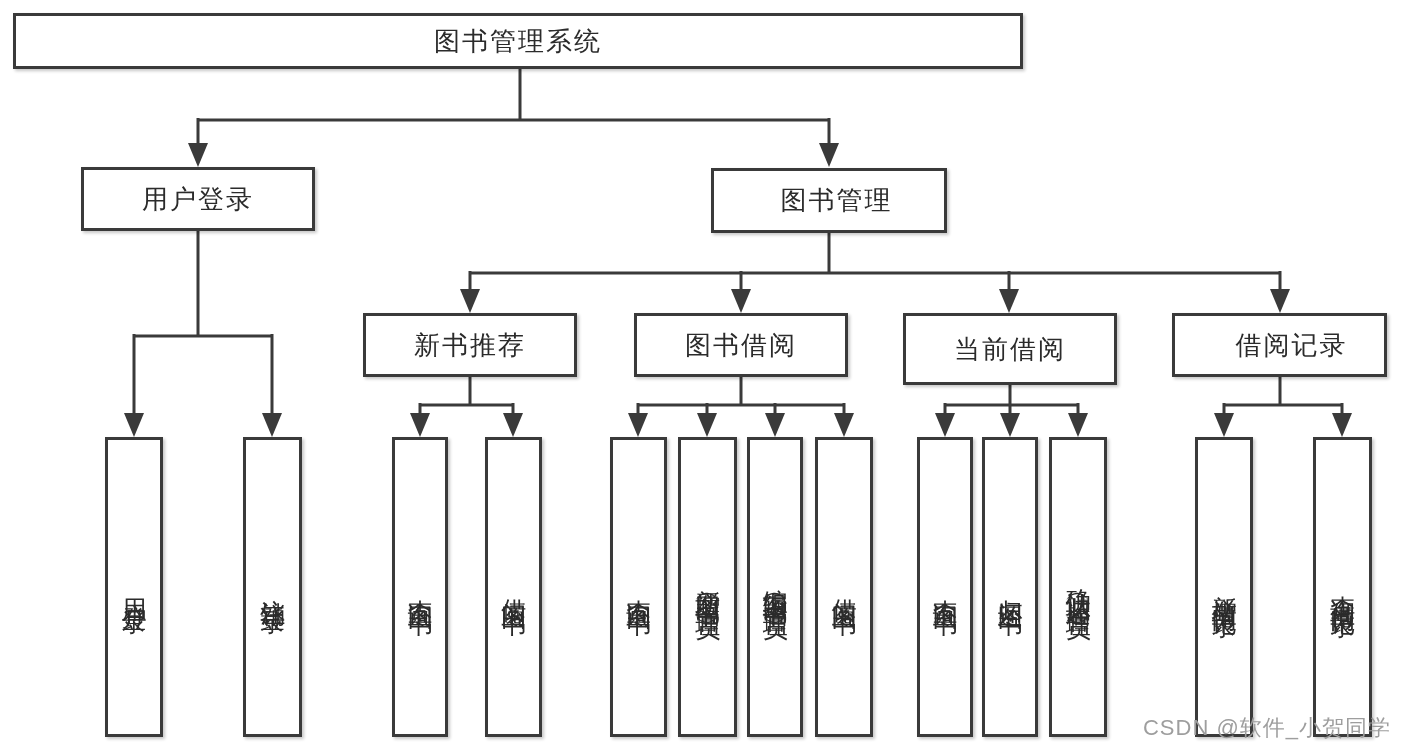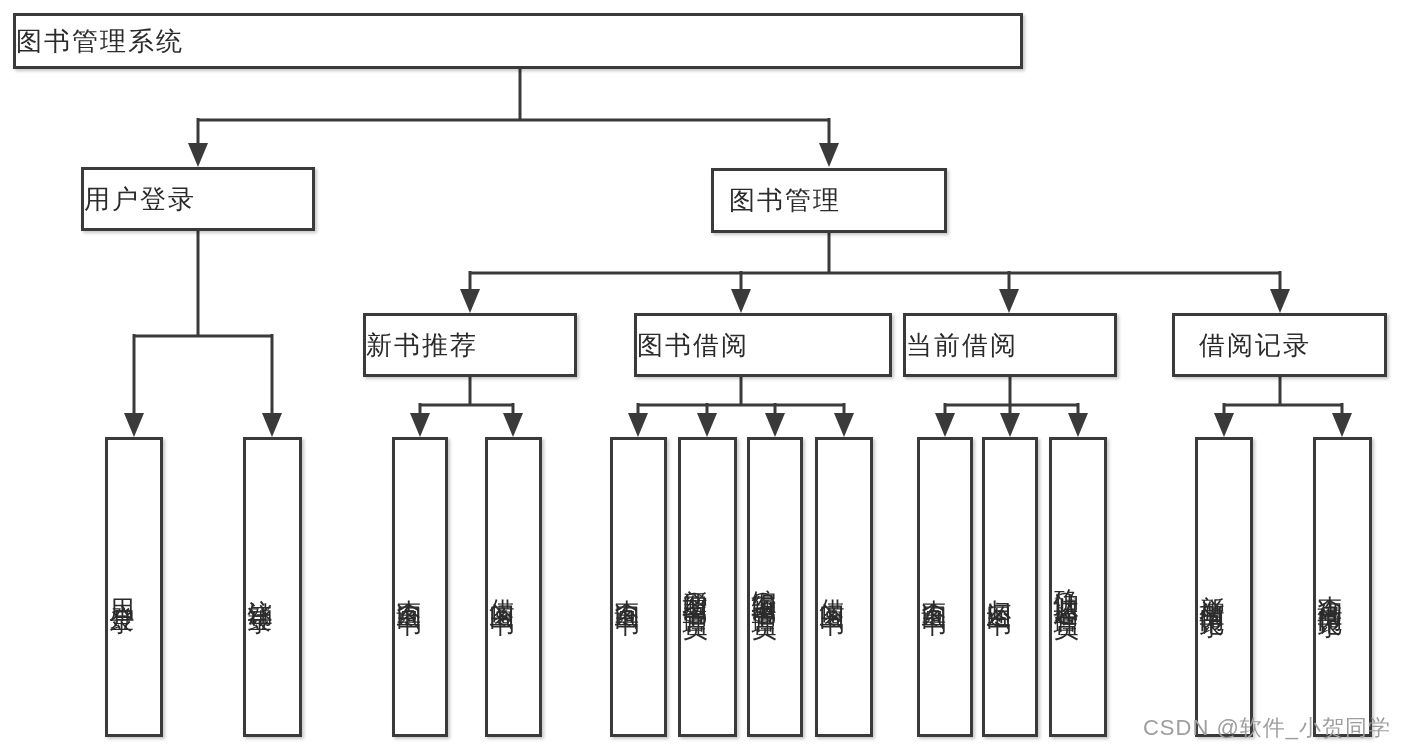--- a/index.html
+++ b/index.html
@@ -33,20 +33,21 @@
     stroke-width: 3;
   }
   .connectors .ah { fill: currentColor; stroke: none; }
   .node {
     position: absolute;
     box-sizing: border-box;
     background: #ffffff;
     border: 3px solid var(--box-border);
     display: flex;
     align-items: center;
+    justify-content: center;
     color: var(--text);
     z-index: 2;
     box-shadow: 2px 2px 3px rgba(0,0,0,0.22);
   }
   .hbox { font-size: 26px; letter-spacing: 2px; }
   .vbox { font-size: 25px; }
   .vbox .lbl {
     writing-mode: vertical-rl;
     text-orientation: mixed;
     letter-spacing: 4px;
@@ -111,24 +112,24 @@
   <div class="node hbox" style="left:81px; top:167px; width:234px; height:64px;">
     <span class="lbl">用户登录</span>
   </div>
   <div class="node hbox" style="left:711px; top:168px; width:236px; height:65px;padding-left:15px;">
     <span class="lbl">图书管理</span>
   </div>
 
   <div class="node hbox" style="left:363px; top:313px; width:214px; height:64px;">
     <span class="lbl">新书推荐</span>
   </div>
-  <div class="node hbox" style="left:634px; top:313px; width:258px; height:64px;">
+  <div class="node hbox" style="left:634px; top:313px; width:214px; height:64px;">
     <span class="lbl">图书借阅</span>
   </div>
-  <div class="node hbox" style="left:903px; top:313px; width:214px; height:64px;">
+  <div class="node hbox" style="left:903px; top:313px; width:214px; height:72px;">
     <span class="lbl">当前借阅</span>
   </div>
   <div class="node hbox" style="left:1172px; top:313px; width:215px; height:64px;padding-left:24px;">
     <span class="lbl">借阅记录</span>
   </div>
 
   <div class="node vbox" style="left:105px; top:437px; width:58px; height:300px;">
     <span class="lbl">用户登录</span>
   </div>
   <div class="node vbox" style="left:243px; top:437px; width:59px; height:300px;">

